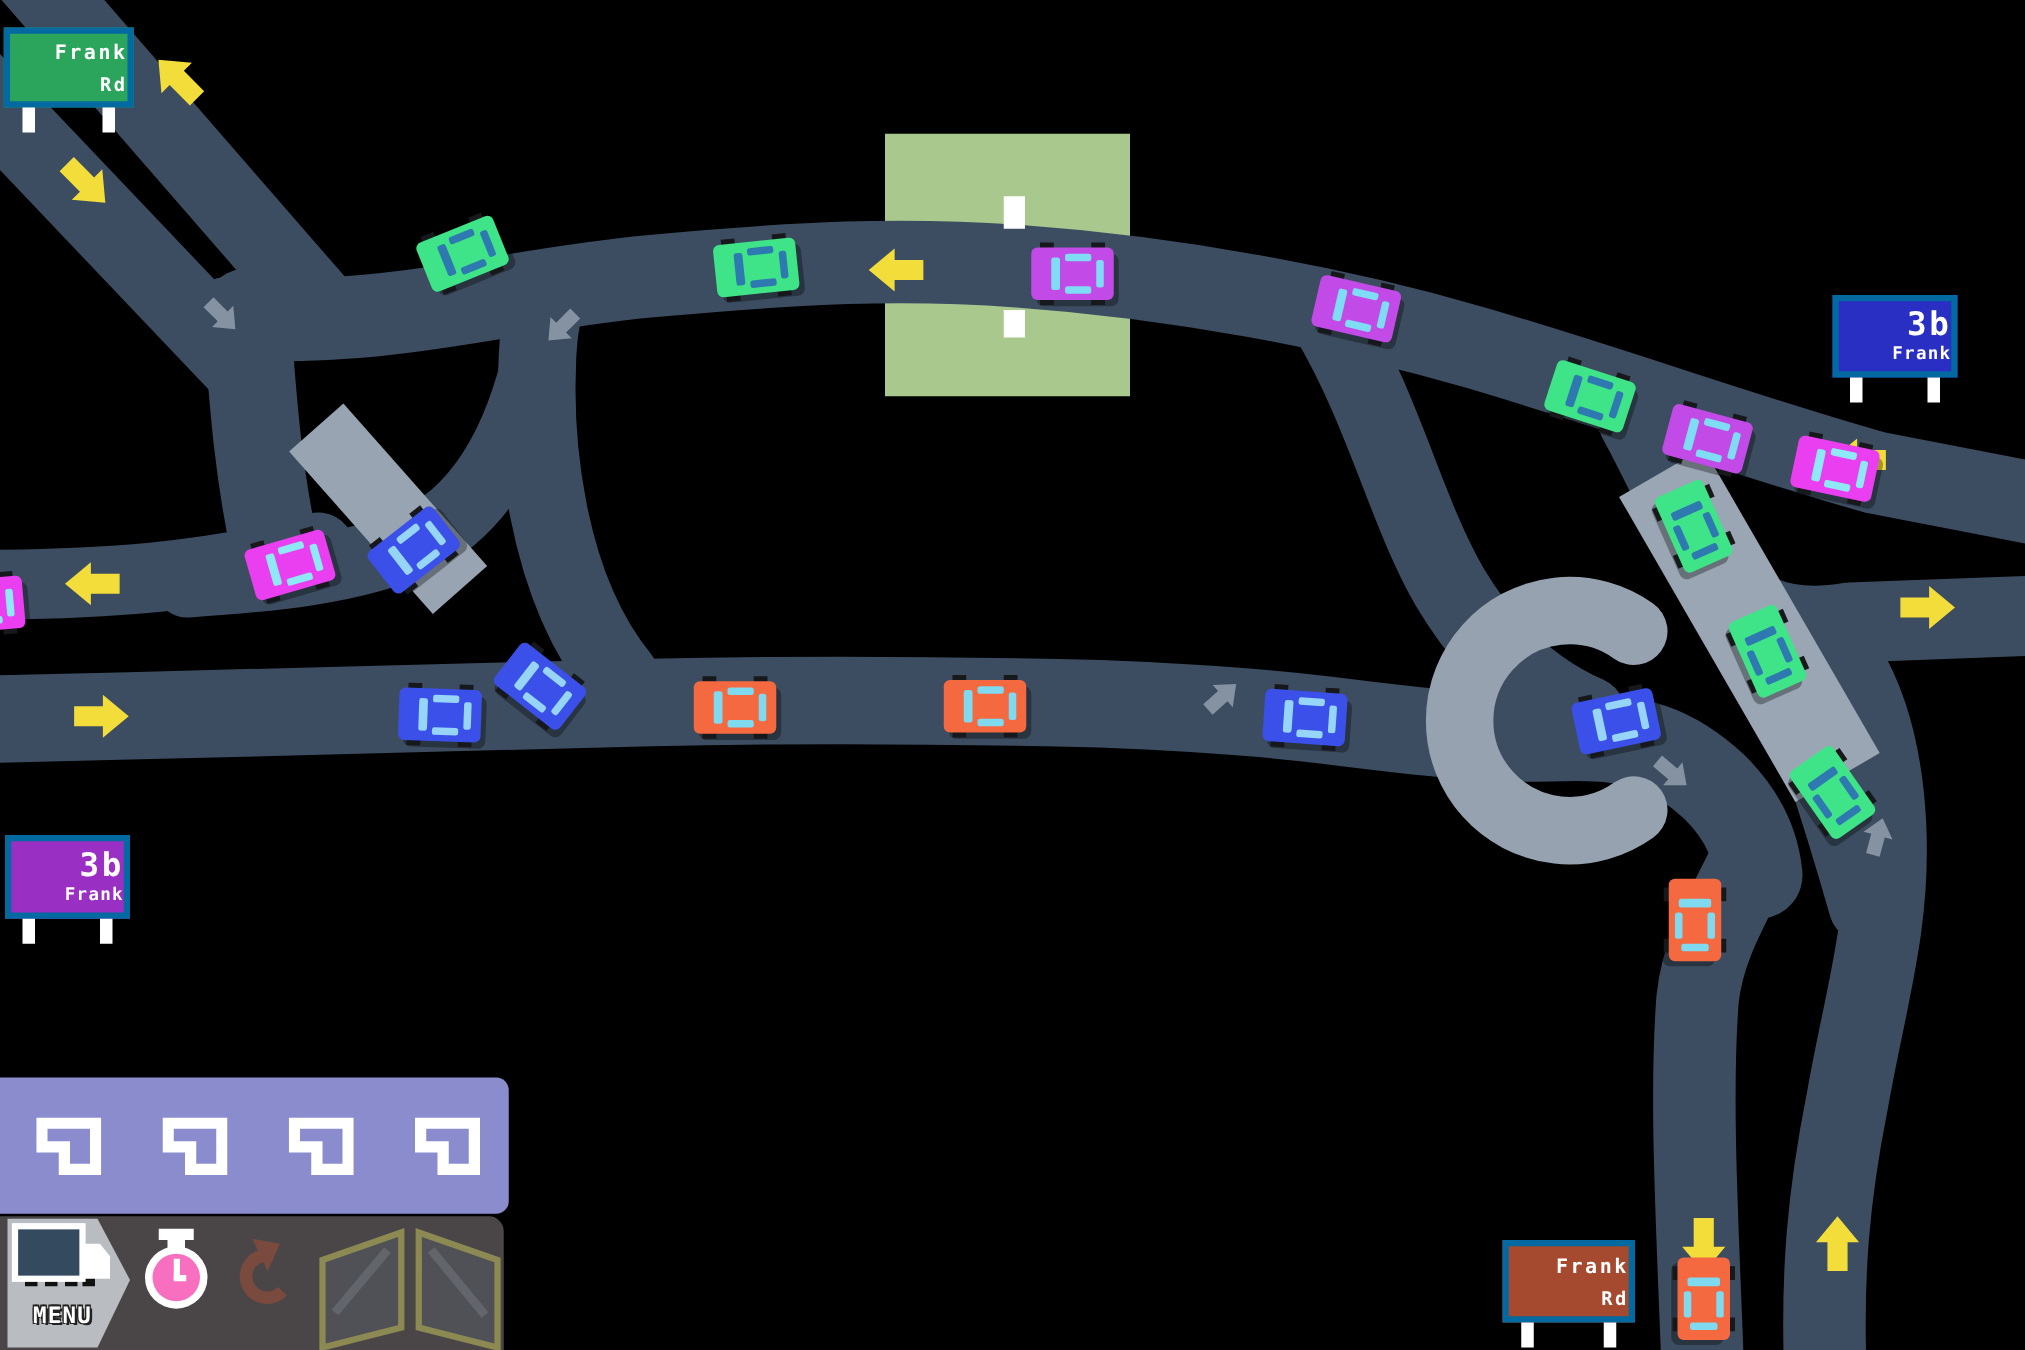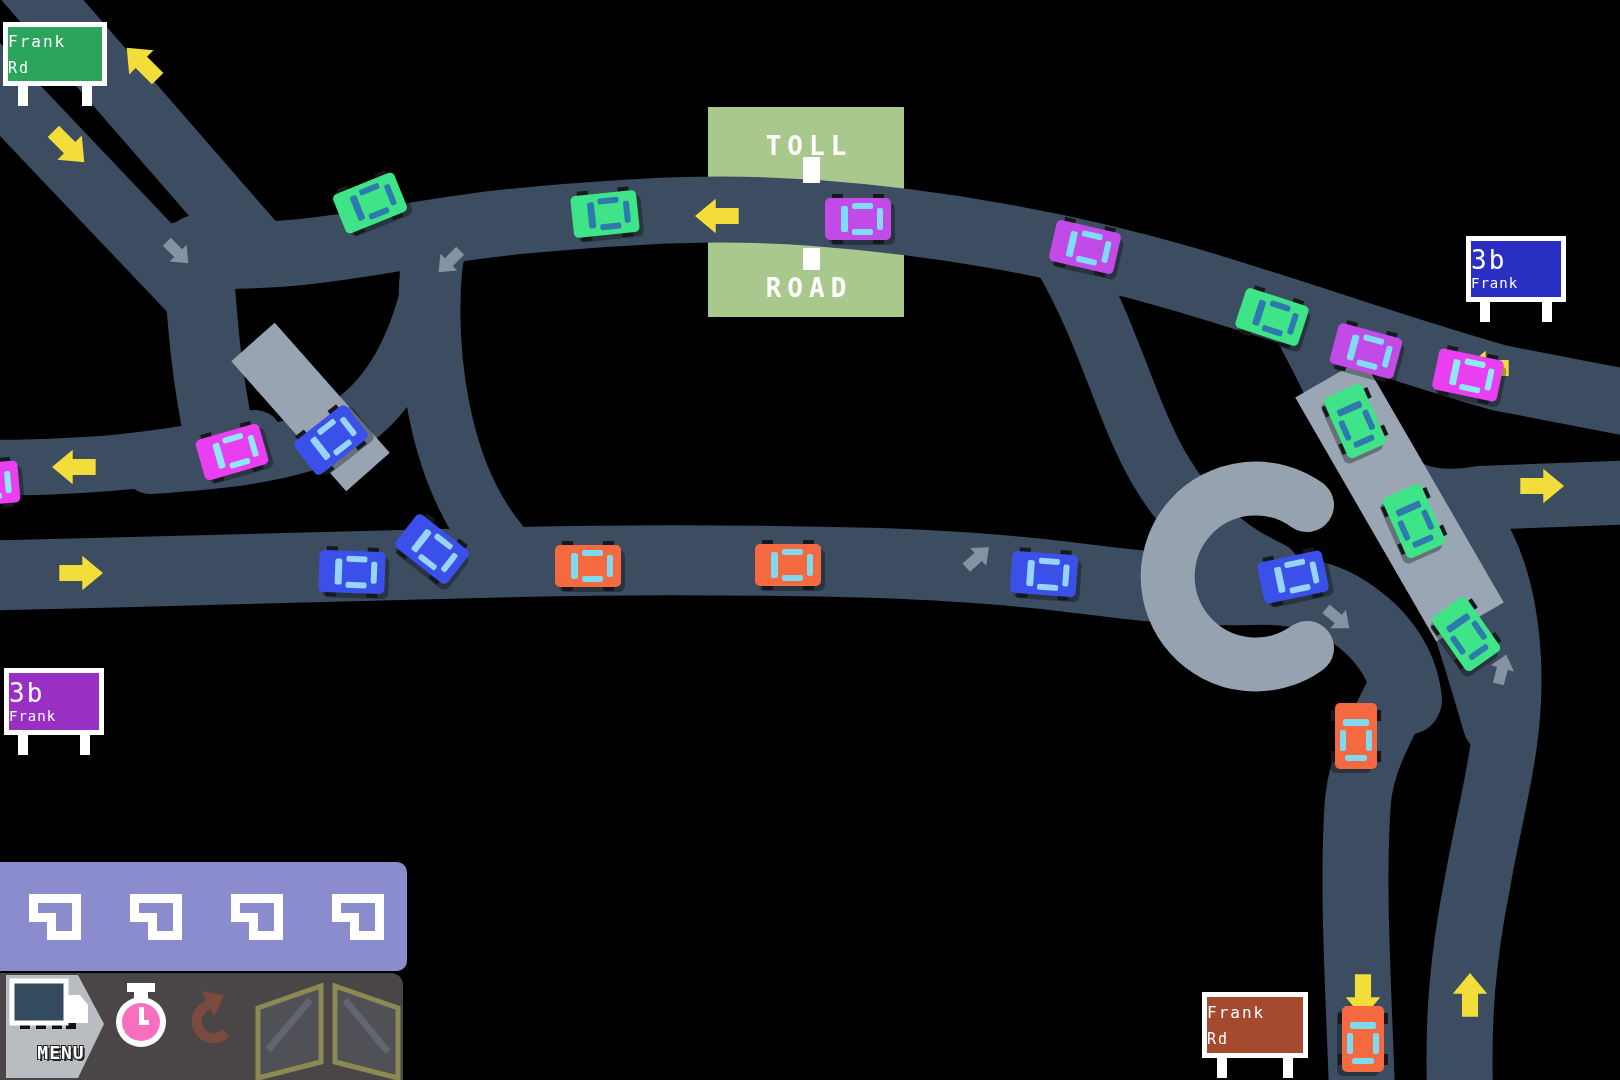--- a/index.html
+++ b/index.html
@@ -7,40 +7,40 @@
   #scene{position:absolute;left:0;top:0;}
 
   
   .toll-label{position:absolute;left:708px;top:107px;width:196px;height:210px;
     display:flex;flex-direction:column;justify-content:space-between;align-items:center;
     padding:24px 0 14px 0;box-sizing:border-box;pointer-events:none;}
   .toll-line{color:#fff;font-size:26px;font-weight:bold;letter-spacing:6px;text-indent:6px;}
 
   
   .sign{position:absolute;}
-  .board{border:5px solid #ffffff;color:#fff;display:flex;flex-direction:column;
-    justify-content:center;align-items:flex-start;box-sizing:border-box;font-weight:normal;}
+  .board{border:5px solid #0369a1;color:#fff;display:flex;flex-direction:column;
+    justify-content:center;align-items:flex-end;box-sizing:border-box;font-weight:bold;}
   .sign .leg{position:absolute;width:10px;height:20px;background:#fff;bottom:-20px;}
   .leg.l1{left:14%;} .leg.l2{right:14%;}
   .small-sign .line1{font-size:16px;letter-spacing:2px;}
   .small-sign .line2{font-size:15px;letter-spacing:2px;margin-top:8px;}
   .big-sign .line1{font-size:26px;letter-spacing:2px;line-height:26px;}
   .big-sign .line2{font-size:14px;letter-spacing:1px;margin-top:2px;}
   #sign-frank-north{left:3px;top:22px;}  #sign-frank-north .board{width:104px;height:64px;}
   #sign-exit-east{left:1466px;top:236px;} #sign-exit-east .board{width:100px;height:66px;}
   #sign-exit-west{left:4px;top:668px;}    #sign-exit-west .board{width:100px;height:67px;}
   #sign-frank-south{left:1202px;top:992px;} #sign-frank-south .board{width:106px;height:66px;}
 
   
   #flag-panel{position:absolute;left:0;top:862px;width:407px;height:109px;
     border-radius:0 10px 10px 0;display:flex;align-items:center;gap:49px;
     padding-left:29px;box-sizing:border-box;}
   #toolbar{position:absolute;left:0;top:973px;width:403px;height:107px;border-radius:0 12px 0 0;}
   #toolbar-svg{position:absolute;left:0;top:973px;}
-  #menu-label{position:absolute;left:15px;top:1042px;width:92px;text-align:center;
+  #menu-label{position:absolute;left:4px;top:1042px;width:92px;text-align:center;
     color:#fff;font-size:18px;font-weight:bold;letter-spacing:1px;
     text-shadow:2px 2px 0 #222,-1px -1px 0 #222,1px -1px 0 #222,-1px 1px 0 #222;}
 </style>
 </head>
 <body>
 
 <div id="stage">
 
   <svg id="scene" width="1620" height="1080" viewBox="0 0 1620 1080">
 
@@ -338,24 +338,20 @@
           <rect x="15" y="17" width="11" height="8" fill="#16181c"></rect>
           <rect x="-33" y="-21" width="66" height="42" rx="5" fill="#f4693f"></rect>
           <rect x="-17" y="-13" width="7" height="26" rx="2" fill="#7fd9ef"></rect>
           <rect x="19" y="-11" width="6" height="22" rx="2" fill="#7fd9ef"></rect>
           <rect x="-6" y="-16" width="21" height="6" rx="2" fill="#7fd9ef"></rect>
           <rect x="-6" y="10" width="21" height="6" rx="2" fill="#7fd9ef"></rect>
         </g>
       </g>
   </svg>
 
-  <div class="toll-label">
-    <div class="toll-line">TOLL</div>
-    <div class="toll-line">ROAD</div>
-  </div>
 
   <div class="sign small-sign" id="sign-frank-north">
     <div class="board" style="background: rgb(43, 165, 92);">
       <div class="line1">Frank</div>
       <div class="line2">Rd</div>
     </div>
     <div class="leg l1"></div>
     <div class="leg l2"></div>
   </div>
 

